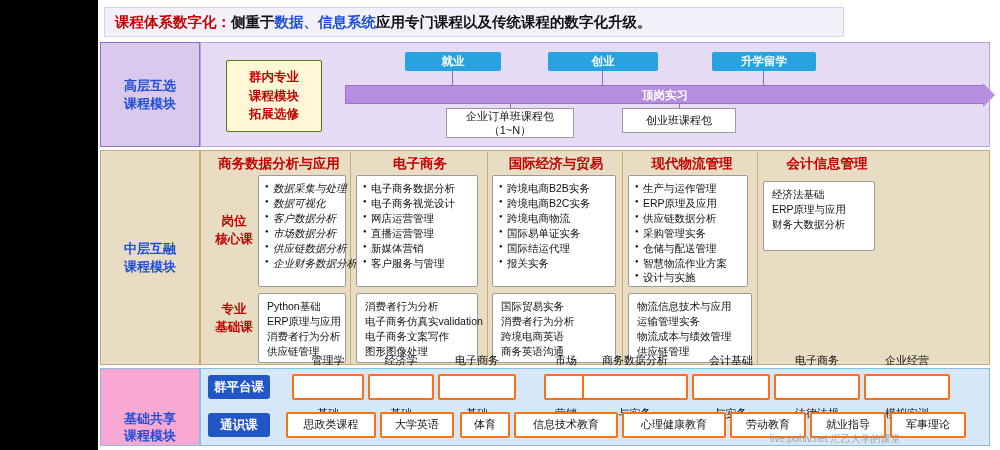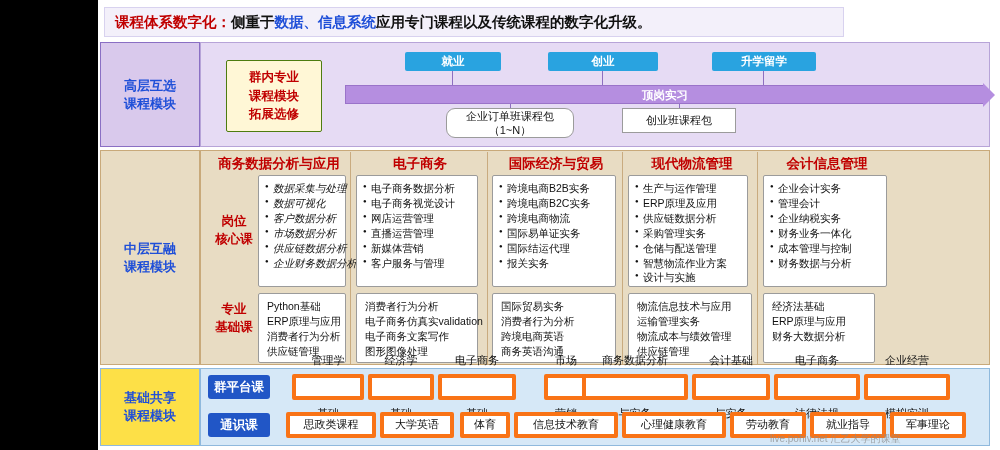--- a/index.html
+++ b/index.html
@@ -33,21 +33,21 @@
   .rowlabel {
     position:absolute; left:100px;
     width:100px;
     border:1px solid #8a6fc4;
     display:flex; flex-direction:column; align-items:center; justify-content:center;
     color:#2156c6; font-weight:bold; font-size:13px; line-height:1.35;
     text-align:center;
   }
   .rowlabel.purple { background:#d9c9ec; color:#1f4fd8; }
   .rowlabel.tan    { background:#e8dcc3; color:#1f4fd8; border-color:#c8a97a; }
-  .rowlabel.blue   { background:#fde047; color:#1f4fd8; border-color:#8fb9dd; }
+  .rowlabel.blue   { background:#f9a8d4; color:#1f4fd8; border-color:#8fb9dd;justify-content:flex-end; }
 
   
   .band-top {
     position:absolute; left:200px; top:42px; width:790px; height:105px;
     background:#e6dbf4; border:1px solid #b7a4d8;
   }
   .grp-module {
     position:absolute; left:226px; top:60px; width:96px; height:72px;
     background:#fff7d6; border:1px solid #4d7c0f; border-radius:2px;
     display:flex; flex-direction:column; align-items:center; justify-content:center;
@@ -75,21 +75,21 @@
   .arrowbar span {
     position:absolute; left:50%; top:50%; transform:translate(-50%,-50%);
     color:#fff; font-size:11.5px; font-weight:bold; white-space:nowrap;
   }
   .pkg {
     position:absolute; background:#ffffff; border:1px solid #9b9b9b;
     font-size:11px; color:#111; text-align:center;
     display:flex; flex-direction:column; align-items:center; justify-content:center;
     line-height:1.3;
   }
-  .pkg.p1 { left:446px; top:108px; width:128px; height:30px;border-radius:9px; }
+  .pkg.p1 { left:446px; top:108px; width:128px; height:30px; }
   .pkg.p2 { left:622px; top:108px; width:114px; height:25px; }
 
   .vline { position:absolute; width:1px; background:#8d6fc0; }
 
   
   .band-mid {
     position:absolute; left:200px; top:150px; width:790px; height:215px;
     background:#e8dcc3; border:1px solid #c8a97a;
   }
   .subrow-label {
@@ -134,21 +134,21 @@
     position:absolute; width:62px; height:24px;
     background:#2156c6; color:#fff; border-radius:3px;
     display:flex; align-items:center; justify-content:center;
     font-size:12.5px; font-weight:bold;
   }
   .platform-tag.t1 { left:208px; top:375px; }
   .platform-tag.t2 { left:208px; top:413px; }
 
   .chip {
     position:absolute; height:26px;
-    background:#ffffff; border:4px solid #f97316; border-radius:2px;
+    background:#ffffff; border:2px solid #f97316; border-radius:2px;
     display:flex; align-items:center; justify-content:center;
     font-size:11px; color:#111; text-align:center; line-height:1.2;
     padding:0 3px;
     gap:40px;
   }
   .chip.two { flex-direction:column; }
   .row1 { top:374px; }
   .row2 { top:412px; }
 
   .watermark {
@@ -313,30 +313,20 @@
         <li>物流信息技术与应用</li>
         <li>运输管理实务</li>
         <li>物流成本与绩效管理</li>
         <li>供应链管理</li>
       </ul>
     </div>
   </div>
 
   <div class="col" style="left:763px;width:128px;">
     <div class="colhead">会计信息管理</div>
-    <div class="cardbox box-core" style="width:124px;height:112px;">
-      <ul>
-        <li>企业会计实务</li>
-        <li>管理会计</li>
-        <li>企业纳税实务</li>
-        <li>财务业务一体化</li>
-        <li>成本管理与控制</li>
-        <li>财务数据与分析</li>
-      </ul>
-    </div>
     <div class="cardbox box-base nodot" style="width:112px;height:70px;">
       <ul>
         <li>经济法基础</li>
         <li>ERP原理与应用</li>
         <li>财务大数据分析</li>
       </ul>
     </div>
   </div>
 
   <div class="band-bot"></div>

